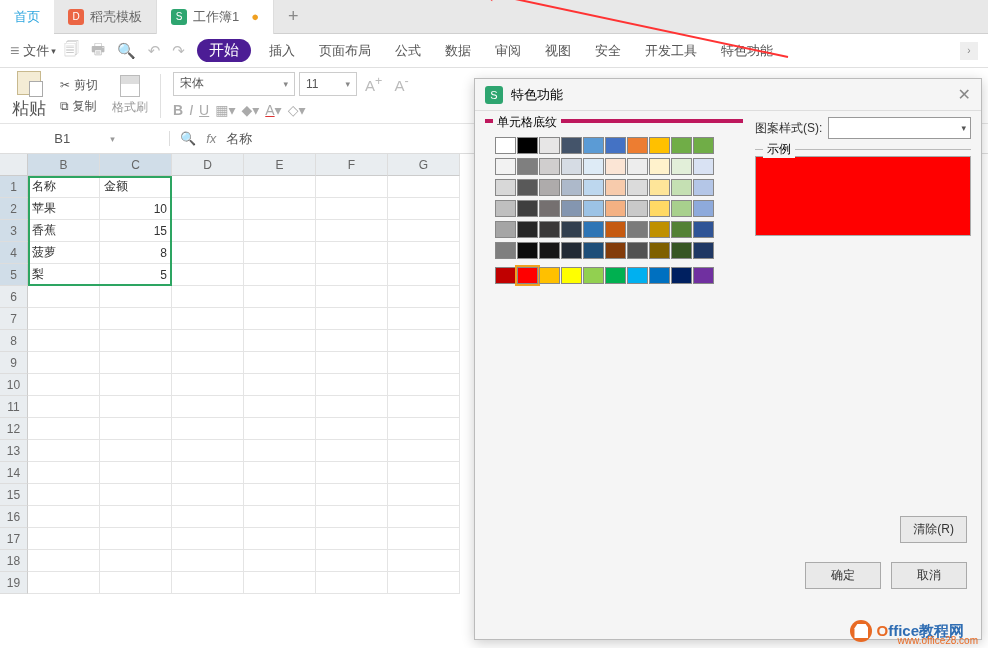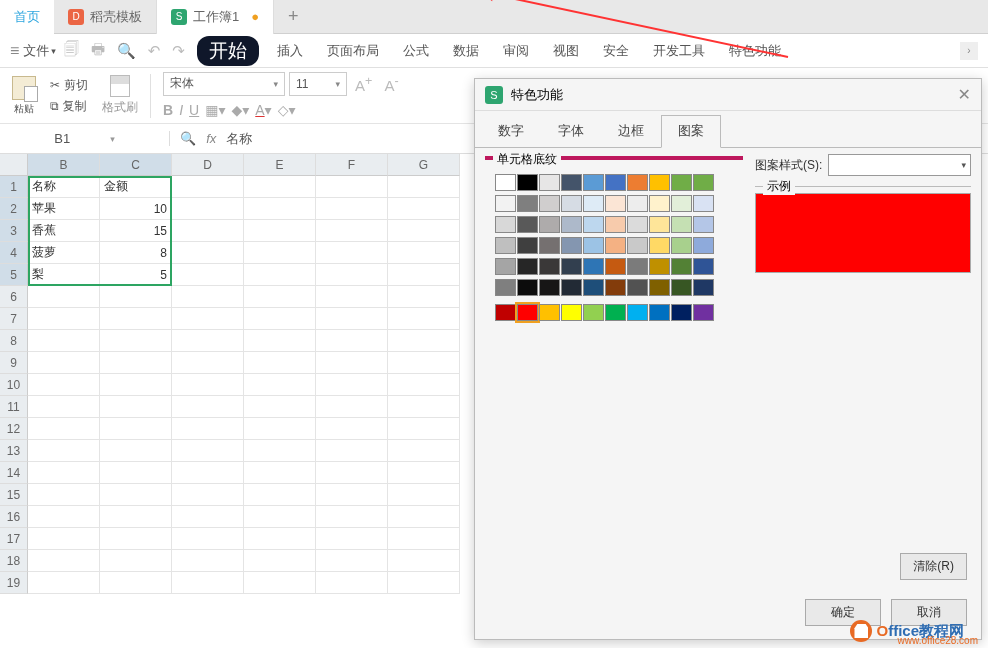--- a/index.html
+++ b/index.html
@@ -14,21 +14,21 @@
     .ticon.dk { background: #eb6544; }
     .ticon.sh { background: #2ea570; }
     .dirty { color: #f0a020; margin-left: 6px; }
     .plus-tab { padding: 0 14px; color: #888; font-size: 18px; }
     
     
     .menurow { display: flex; align-items: center; height: 34px; padding: 0 10px; gap: 4px; border-bottom: 1px solid #e0e0e0; }
     .hamb { color: #888; font-size: 16px; }
     .file-btn { color: #555; font-size: 13px; display: flex; align-items: center; gap: 2px; }
     .tool-ico { color: #bbb; font-size: 15px; padding: 0 4px; }
-    .pill { background: #0f172a; color: #fff; border-radius: 12px; padding: 2px 12px; font-size: 19px; margin: 0 4px; }
+    .pill { background: #4c1d95; color: #fff; border-radius: 12px; padding: 2px 12px; font-size: 15px; margin: 0 4px; }
     .mitem { color: #555; padding: 0 10px; font-size: 13px; }
     .menurow .spacer { flex: 1; }
     .chev-box { width: 18px; height: 18px; background: #eee; display: flex; align-items: center; justify-content: center; color: #888; font-size: 10px; }
     
     
     .toolbar { display: flex; align-items: center; height: 56px; border-bottom: 1px solid #e4e4e4; padding: 0 6px; gap: 2px; }
     .tgroup { display: flex; flex-direction: column; align-items: center; padding: 0 6px; gap: 2px; }
     .tgroup2 { display: flex; flex-direction: column; padding: 0 6px; gap: 4px; font-size: 12px; color: #555; }
     .tgroup2 .row { display: flex; align-items: center; gap: 4px; }
     .paste-ico { width: 24px; height: 24px; border: 1px solid #c8b98e; background: #f4ecd5; position: relative; }
@@ -137,21 +137,21 @@
   <span class="mitem">安全</span>
   <span class="mitem">开发工具</span>
   <span class="mitem">特色功能</span>
   <span class="spacer"></span>
   <span class="chev-box">›</span>
 </div>
 
 <div class="toolbar">
   <div class="tgroup">
     <div class="paste-ico"></div>
-    <span style="font-size:10px;color:#555">粘贴</span>
+    <span style="font-size:17px;color:#555">粘贴</span>
   </div>
   <div class="tgroup2">
     <div class="row">
         <span>✂</span>
         <span>剪切</span>
       </div>
     <div class="row">
         <span>⧉</span>
         <span>复制</span>
       </div>
@@ -389,26 +389,20 @@
   </div>
   <div class="selwrap" style="left:28px; top:22px; width:144px; height:110px;"></div>
 </div>
 
 <div class="dialog">
   <div class="dtitle">
     <span class="sicn">S</span>
     <span>特色功能</span>
     <span class="dclose">✕</span>
   </div>
-  <div class="dtabs">
-    <div class="dtab">数字</div>
-    <div class="dtab">字体</div>
-    <div class="dtab">边框</div>
-    <div class="dtab active">图案</div>
-  </div>
   <div class="dbody">
     <div class="fieldset" style="width:258px;border:none;border-top:4px solid #be185d;">
       <span class="legend">单元格底纹</span>
       <div id="palette-main">
           <div class="palette">
             <div class="sw" style="background: rgb(255, 255, 255);"></div>
             <div class="sw" style="background: rgb(0, 0, 0);"></div>
             <div class="sw" style="background: rgb(231, 230, 230);"></div>
             <div class="sw" style="background: rgb(68, 84, 106);"></div>
             <div class="sw" style="background: rgb(91, 155, 213);"></div>

